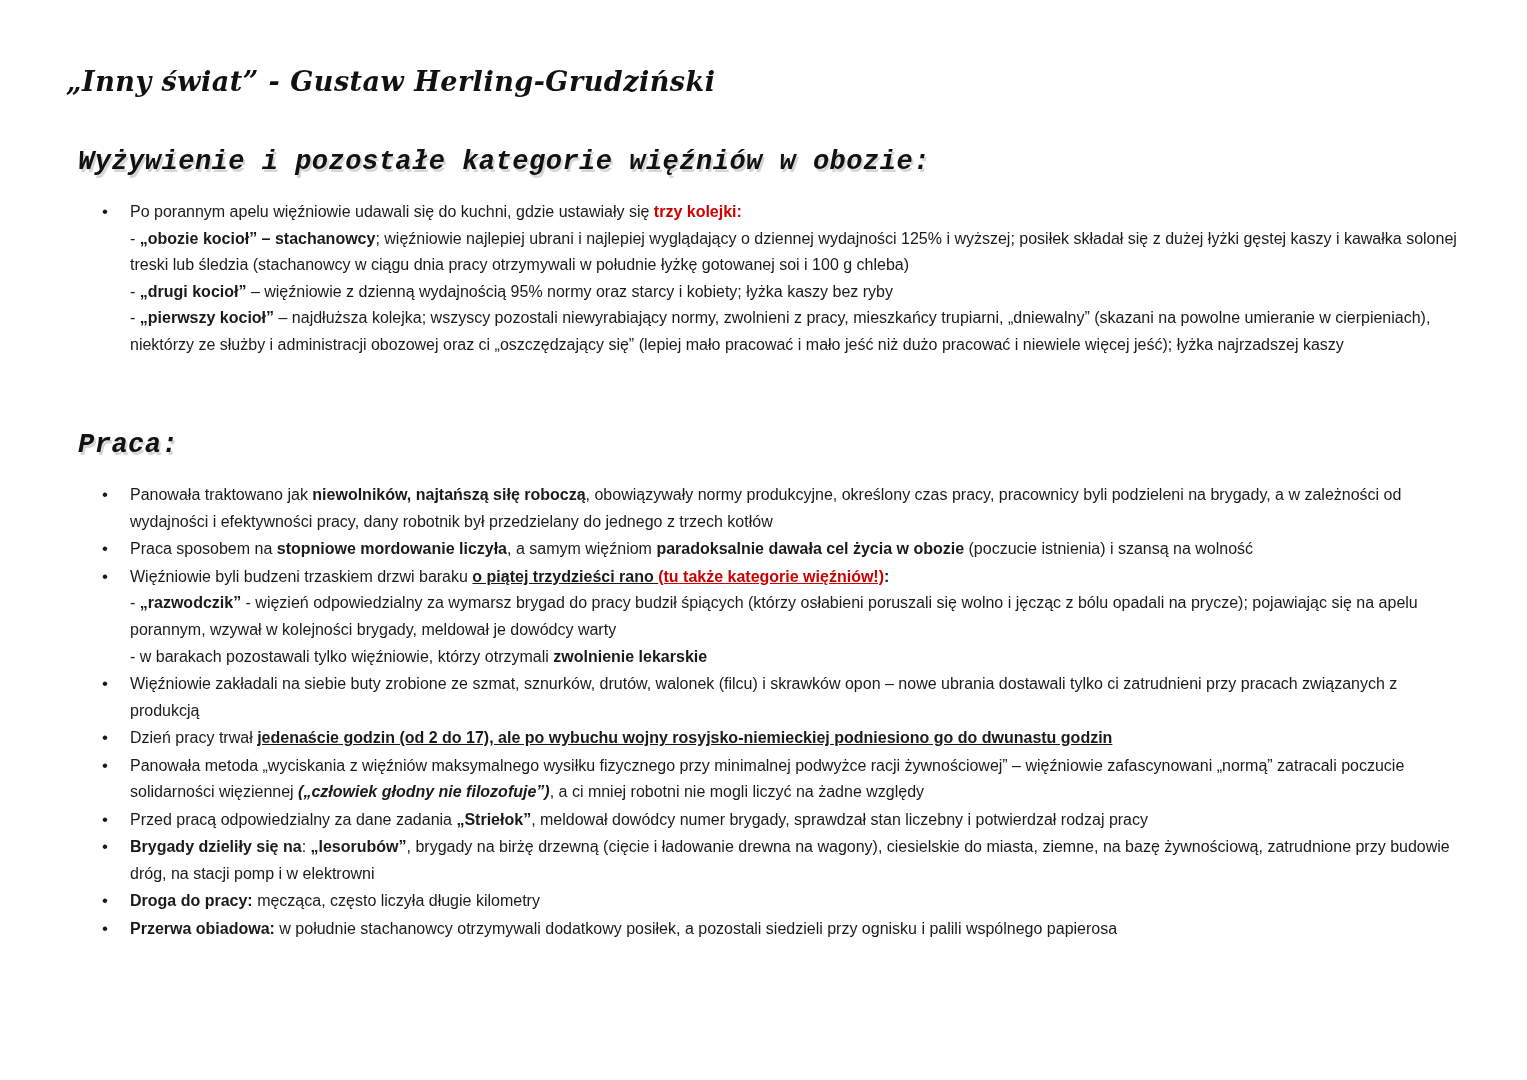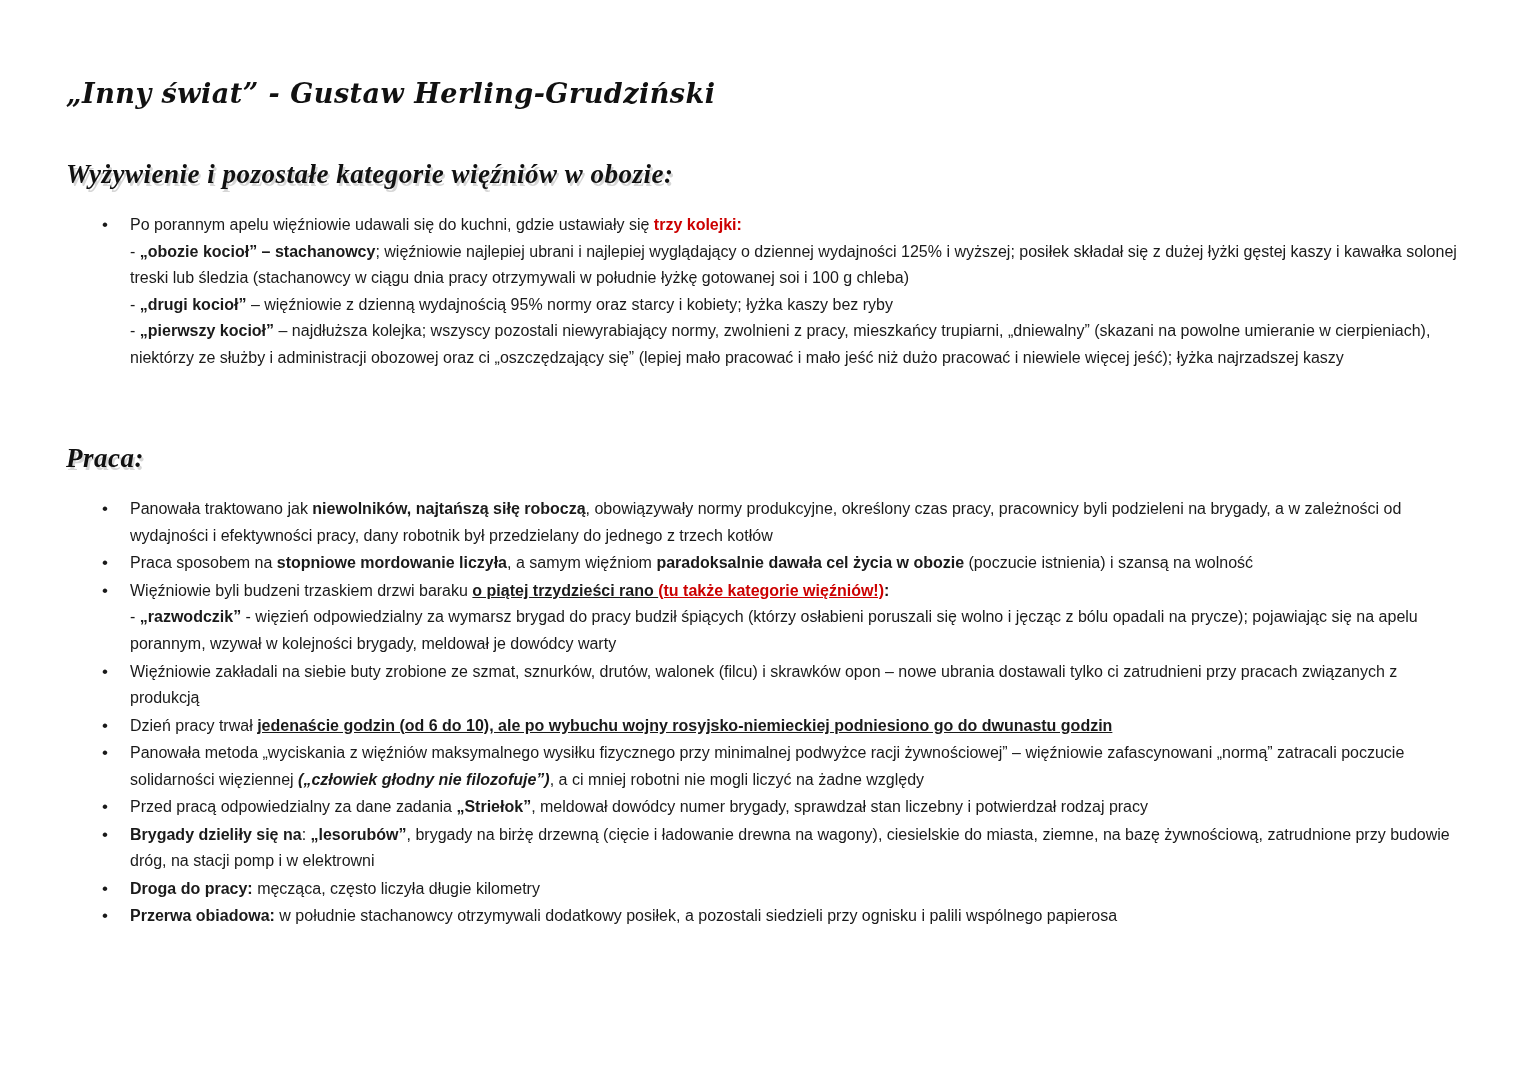--- a/index.html
+++ b/index.html
@@ -12,30 +12,30 @@
     padding: 62px 64px 40px 66px;
     font-family: "Liberation Sans", "DejaVu Sans", sans-serif;
     color: #1a1a1a;
   }
   .doc-title {
     font-family: "DejaVu Serif", "Liberation Serif", serif;
     font-style: italic;
     font-weight: bold;
     font-size: 27px;
     letter-spacing: 0.5px;
-    margin: 16px 0 50px 0;
+    margin: 4px 0 50px 0;
     color: #111111;
   }
   .script-heading {
-    font-family: Liberation Serif, serif;
+    font-family: Liberation Mono, monospace;
     font-style: italic;
     font-weight: bold;
     font-size: 27px;
     letter-spacing: 0.5px;
-    margin: 0 0 22px 0;
+    margin: 0 0 22px 12px;
     color: #111111;
     text-shadow: 2px 3px 0 #d6d6d6;
   }
   .doc-section { margin: 0; }
   .doc-section + .doc-section { margin-top: 72px; }
   ul.bullets {
     list-style: none;
     margin: 0;
     padding: 0;
     font-size: 16px;
@@ -91,32 +91,33 @@
             <span class="marker">•</span>
             <div class="li-content">
               <div class="line"><span>Praca sposobem na </span><span class="b">stopniowe mordowanie liczyła</span><span>, a samym więźniom </span><span class="b">paradoksalnie dawała cel życia w obozie</span><span> (poczucie istnienia) i szansą na wolność</span></div>
             </div>
           </li>
           <li>
             <span class="marker">•</span>
             <div class="li-content">
               <div class="line"><span>Więźniowie byli budzeni trzaskiem drzwi baraku </span><span class="b u">o piątej trzydzieści rano </span><span class="b u red">(tu także kategorie więźniów!)</span><span class="b">:</span></div>
               <div class="line"><span>- </span><span class="b">„razwodczik”</span><span> - więzień odpowiedzialny za wymarsz brygad do pracy budził śpiących (którzy osłabieni poruszali się wolno i jęcząc z bólu opadali na prycze); pojawiając się na apelu porannym, wzywał w kolejności brygady, meldował je dowódcy warty</span></div>
+              <div class="line"><span>- w barakach pozostawali tylko więźniowie, którzy otrzymali </span><span class="b">zwolnienie lekarskie</span></div>
             </div>
           </li>
           <li>
             <span class="marker">•</span>
             <div class="li-content">
               <div class="line"><span>Więźniowie zakładali na siebie buty zrobione ze szmat, sznurków, drutów, walonek (filcu) i skrawków opon – nowe ubrania dostawali tylko ci zatrudnieni przy pracach związanych z produkcją</span></div>
             </div>
           </li>
           <li>
             <span class="marker">•</span>
             <div class="li-content">
-              <div class="line"><span>Dzień pracy trwał </span><span class="b u">jedenaście godzin (od 6 do 10), ale po wybuchu wojny rosyjsko-niemieckiej podniesiono go do dwunastu godzin</span></div>
+              <div class="line"><span>Dzień pracy trwał </span><span class="b u">jedenaście godzin (od 2 do 17), ale po wybuchu wojny rosyjsko-niemieckiej podniesiono go do dwunastu godzin</span></div>
             </div>
           </li>
           <li>
             <span class="marker">•</span>
             <div class="li-content">
               <div class="line"><span>Panowała metoda „wyciskania z więźniów maksymalnego wysiłku fizycznego przy minimalnej podwyżce racji żywnościowej” – więźniowie zafascynowani „normą” zatracali poczucie solidarności więziennej </span><span class="b i">(„człowiek głodny nie filozofuje”)</span><span>, a ci mniej robotni nie mogli liczyć na żadne względy</span></div>
             </div>
           </li>
           <li>
             <span class="marker">•</span>

